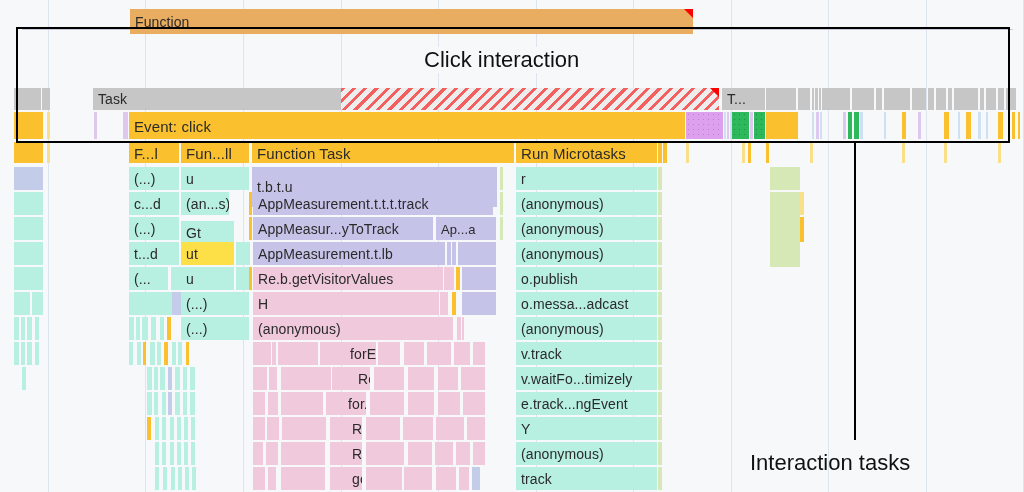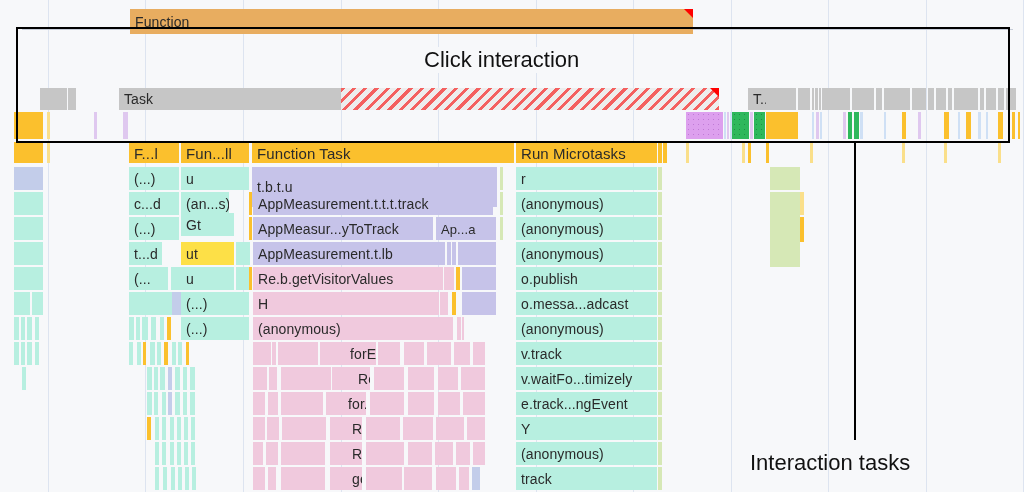--- a/index.html
+++ b/index.html
@@ -15,21 +15,21 @@
   .gridline{position:absolute;top:0;width:1px;height:492px;background:#dde4f0;}
 
   
   .blk{position:absolute;box-sizing:border-box;overflow:hidden;white-space:nowrap;}
   .lbl{position:absolute;left:5px;top:50%;transform:translateY(-50%);
        font-size:14px;color:#2a2a2a;letter-spacing:.1px;}
 
   
   .pointer-bar{background:#e8ad60;}
   .pointer-rule{position:absolute;height:1px;background:#c7cdd8;}
-  .task-grey{background:#c6c6c6;margin-left:26px;}
+  .task-grey{background:#c6c6c6;}
   .task-hatch{
     background:repeating-linear-gradient(135deg,
       #f4605f 0 3px, #f4605f 3px 3px, #ededed 3px 8px);
     background-color:#ededed;
   }
   .warn-tri{position:absolute;width:0;height:0;border-style:solid;
             border-width:0 9px 9px 0;border-color:transparent #ff0000 transparent transparent;}
   .evt-yellow{background:#fbc02d;}
   .evt-purple{background:#dda0ee;}
   .evt-purple-dots{background-image:radial-gradient(#c07ad6 0.8px,transparent 0.8px);
@@ -103,20 +103,23 @@
       <div class="blk" style="left: 986px; top: 88px; width: 10px; height: 22px; background: rgb(198, 198, 198);"></div>
       <div class="blk" style="left: 998px; top: 88px; width: 6px; height: 22px; background: rgb(198, 198, 198);"></div>
       <div class="blk" style="left: 1006px; top: 88px; width: 10px; height: 22px; background: rgb(198, 198, 198);"></div>
     </div>
 
   <div class="blk evt-yellow" style="left:14px;top:112px;width:29px;height:27px;"></div>
   <div class="blk c-lyellow" style="left:47px;top:112px;width:3px;height:27px;"></div>
   <div class="blk c-lpurple" style="left:94px;top:112px;width:3px;height:27px;"></div>
   <div class="blk c-lpurple" style="left:123px;top:112px;width:5px;height:27px;"></div>
 
+  <div class="blk evt-yellow" style="left:129px;top:112px;width:556px;height:27px;">
+    <span class="lbl" style="font-size:15px;">Event: click</span>
+  </div>
 
   <div class="blk evt-purple evt-purple-dots" style="left:686px;top:112px;width:37px;height:27px;"></div>
   <div id="evt-ticks-1">
       <div class="blk" style="left: 724px; top: 112px; width: 2px; height: 27px; background: rgb(207, 224, 245);"></div>
       <div class="blk" style="left: 727px; top: 112px; width: 2px; height: 27px; background: rgb(223, 200, 239);"></div>
       <div class="blk" style="left: 730px; top: 112px; width: 2px; height: 27px; background: rgb(207, 224, 245);"></div>
     </div>
   <div class="blk evt-green evt-green-dots" style="left:732px;top:112px;width:17px;height:27px;"></div>
   <div class="blk c-lpurple" style="left:750px;top:112px;width:3px;height:27px;"></div>
   <div class="blk evt-green evt-green-dots" style="left:754px;top:112px;width:11px;height:27px;"></div>
@@ -205,39 +208,39 @@
         </div>
         <div class="blk" style="left: 658px; top: 192px; width: 4px; height: 23px; background: rgb(214, 232, 182);"></div>
         <div class="blk" style="left: 770px; top: 192px; width: 30px; height: 23px; background: rgb(214, 232, 182);"></div>
         <div class="blk" style="left: 800px; top: 192px; width: 4px; height: 23px; background: rgb(250, 223, 138);"></div>
       </div>
       <div>
         <div class="blk" style="left: 14px; top: 217px; width: 29px; height: 23px; background: rgb(183, 239, 224);"></div>
         <div class="blk" style="left: 129px; top: 217px; width: 50px; height: 23px; background: rgb(183, 239, 224);">
           <span class="lbl" style="font-size: 14px; left: 5px;">(...)</span>
         </div>
-        <div class="blk" style="left: 181px; top: 213px; width: 53px; height: 23px; background: rgb(183, 239, 224); text-align: right;">
+        <div class="blk" style="left: 181px; top: 221px; width: 53px; height: 23px; background: rgb(183, 239, 224); text-align: right;">
           <span class="lbl" style="font-size: 14px; left: 5px;">Gt</span>
         </div>
         <div class="blk" style="left: 249px; top: 217px; width: 3px; height: 23px; background: rgb(251, 192, 45);"></div>
         <div class="blk" style="left: 253px; top: 217px; width: 180px; height: 23px; background: rgb(198, 195, 233);">
           <span class="lbl" style="font-size: 14px; left: 5px;">AppMeasur...yToTrack</span>
         </div>
         <div class="blk" style="left: 436px; top: 217px; width: 60px; height: 23px; background: rgb(198, 195, 233);">
           <span class="lbl" style="font-size: 13px; left: 5px;">Ap...a</span>
         </div>
         <div class="blk" style="left: 500px; top: 217px; width: 3px; height: 23px; background: rgb(214, 232, 182);"></div>
         <div class="blk" style="left: 516px; top: 217px; width: 141px; height: 23px; background: rgb(183, 239, 224);">
           <span class="lbl" style="font-size: 14px; left: 5px;">(anonymous)</span>
         </div>
         <div class="blk" style="left: 658px; top: 217px; width: 4px; height: 23px; background: rgb(214, 232, 182);"></div>
       </div>
       <div>
         <div class="blk" style="left: 14px; top: 242px; width: 29px; height: 23px; background: rgb(183, 239, 224);"></div>
-        <div class="blk" style="left: 129px; top: 242px; width: 33px; height: 23px; background: rgb(183, 239, 224);">
+        <div class="blk" style="left: 129px; top: 242px; width: 50px; height: 23px; background: rgb(183, 239, 224);">
           <span class="lbl" style="font-size: 14px; left: 5px;">t...d</span>
         </div>
         <div class="blk" style="left: 181px; top: 242px; width: 53px; height: 23px; background: #fde047;">
           <span class="lbl" style="font-size: 14px; left: 5px;">ut</span>
         </div>
         <div class="blk" style="left: 236px; top: 242px; width: 14px; height: 23px; background: rgb(183, 239, 224);"></div>
         <div class="blk" style="left: 253px; top: 242px; width: 192px; height: 23px; background: rgb(198, 195, 233);">
           <span class="lbl" style="font-size: 14px; left: 5px;">AppMeasurement.t.lb</span>
         </div>
         <div class="blk" style="left: 447px; top: 242px; width: 4px; height: 23px; background: rgb(198, 195, 233);"></div>

